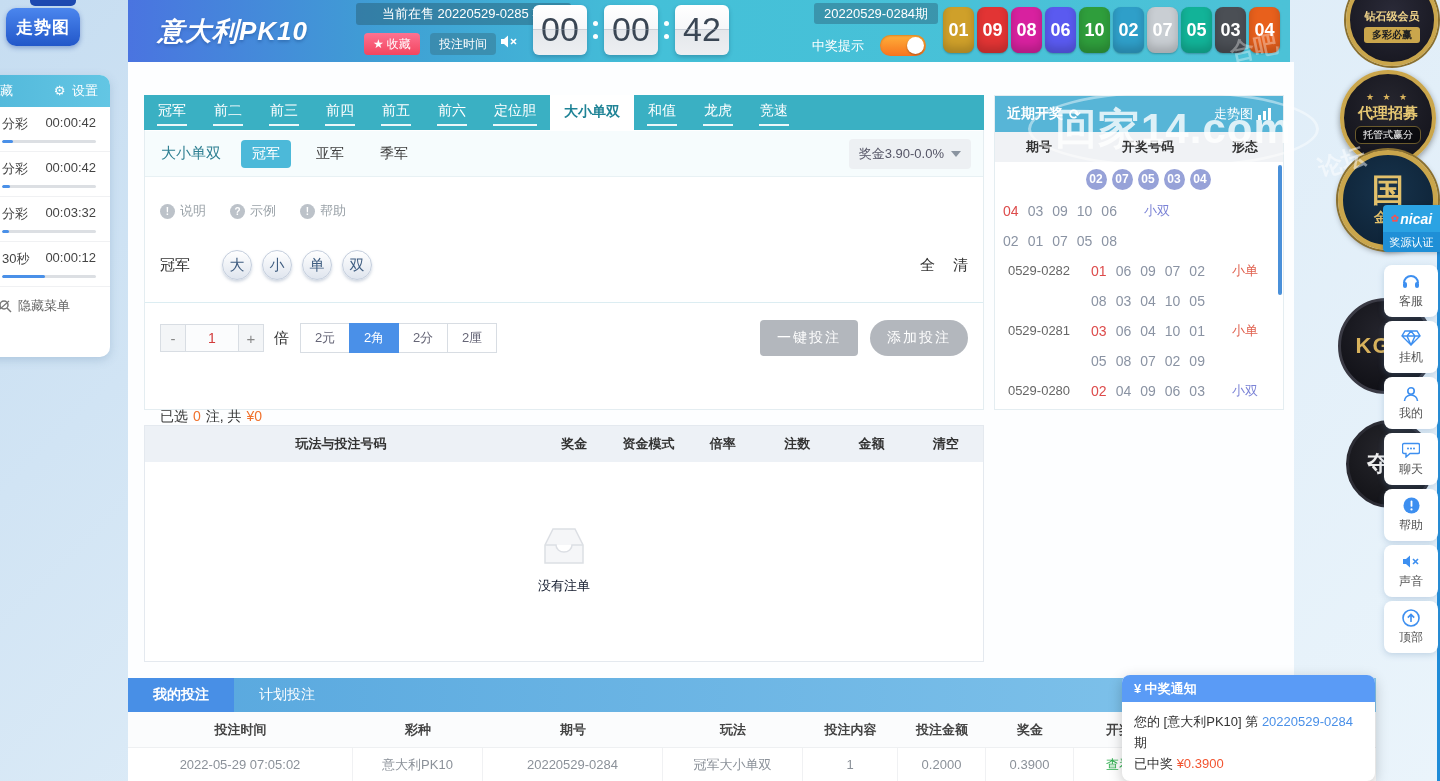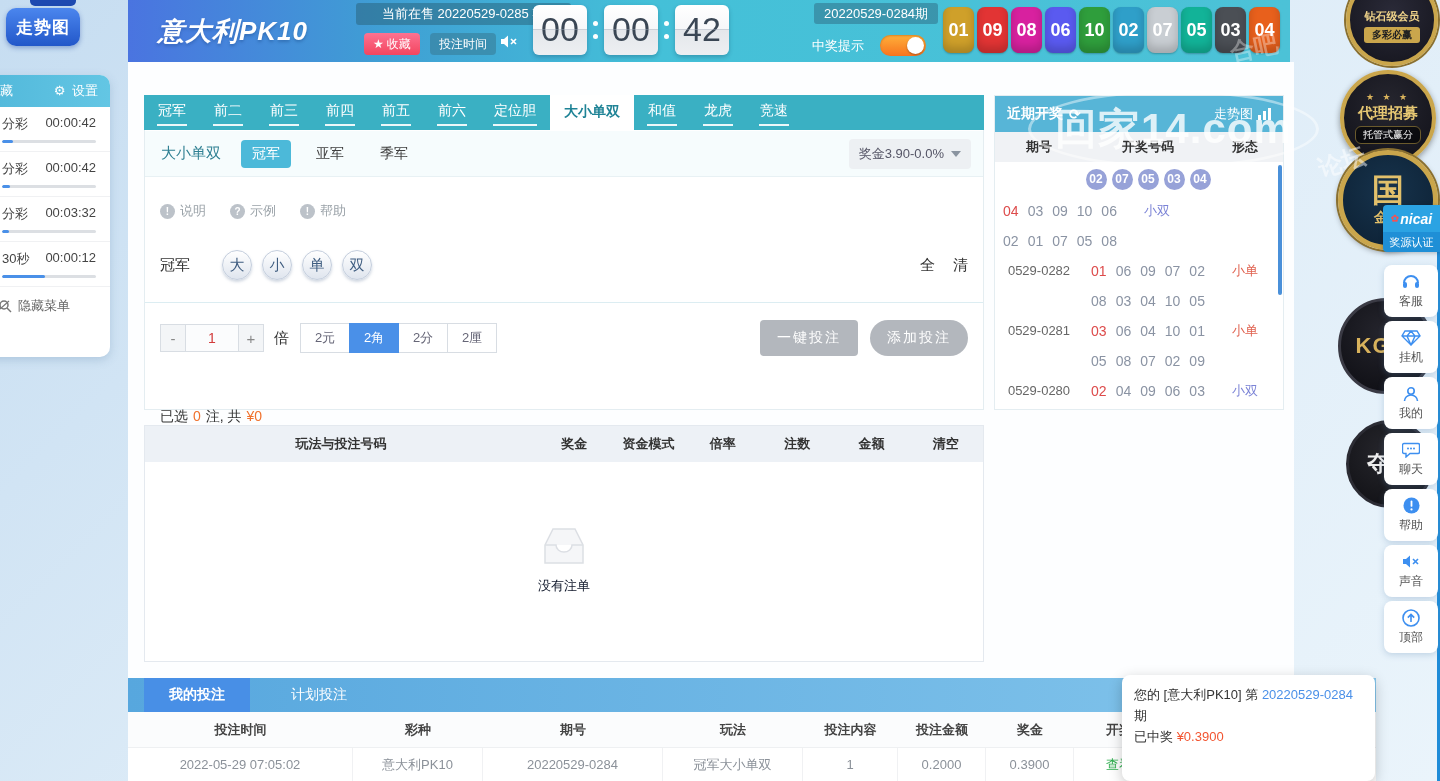--- a/index.html
+++ b/index.html
@@ -137,21 +137,21 @@
   .draw-row .lines { width:130px; }
   .draw-row .nums { display:flex; justify-content:center; gap:9px; font-size:14px; color:#8a93a3; line-height:30px; }
   .draw-row .nums span:first-child { color:#dd4b4b; }
   .draw-row .nums.l2 span:first-child { color:#8a93a3; }
   .draw-row .pat { width:64px; text-align:center; font-size:13px; line-height:30px; }
   .recent-scroll { left:1278px; top:165px; width:4px; height:130px; background:#4a90d9; border-radius:2px; }
 
   
   .bottom { left:128px; top:678px; width:1248px; height:103px; }
   .btabs { height:34px; background:linear-gradient(90deg,#57a7de,#85c6ec); display:flex; }
-  .btab { width:106px; display:flex; align-items:center; justify-content:center; color:#fff; font-size:14px; cursor:pointer;margin-left:16px; }
+  .btab { width:106px; display:flex; align-items:center; justify-content:center; color:#fff; font-size:14px; cursor:pointer; }
   .btab.active { background:#488fe6; font-weight:700; }
   .btable { background:#fff; }
   .bt-head { height:36px; display:flex; align-items:center; background:#fbfcfd; border-bottom:1px solid #eef0f2;
     font-size:13px; font-weight:700; color:#444; }
   .bt-row { height:33px; display:flex; align-items:center; font-size:13px; color:#8b9199; }
   .bc { text-align:center; }
   .bt-row .bc { border-right:1px solid #f0f1f3; line-height:33px; }
   .bc.c1{width:225px}.bc.c2{width:130px}.bc.c3{width:180px}.bc.c4{width:140px}
   .bc.c5{width:95px}.bc.c6{width:88px}.bc.c7{width:88px}.bc.c8{width:90px;border-right:none}
   .view-link { color:#2fae4e; cursor:pointer; }
@@ -553,20 +553,21 @@
         <span class="bc c4">冠军大小单双</span>
         <span class="bc c5">1</span>
         <span class="bc c6">0.2000</span>
         <span class="bc c7">0.3900</span>
         <span class="bc c8 view-link">查看</span>
       </div>
     </div>
   </div>
 
   <div class="abs popup">
+    <div class="popup-head">¥ 中奖通知</div>
     <div class="popup-body">
       <span>您的 [意大利PK10] 第</span>
       <span class="per">20220529-0284</span>
       <span>期</span><br>
       <span>已中奖</span>
       <span class="amt">¥0.3900</span>
     </div>
   </div>
 
   <div class="abs medal m-diamond">

